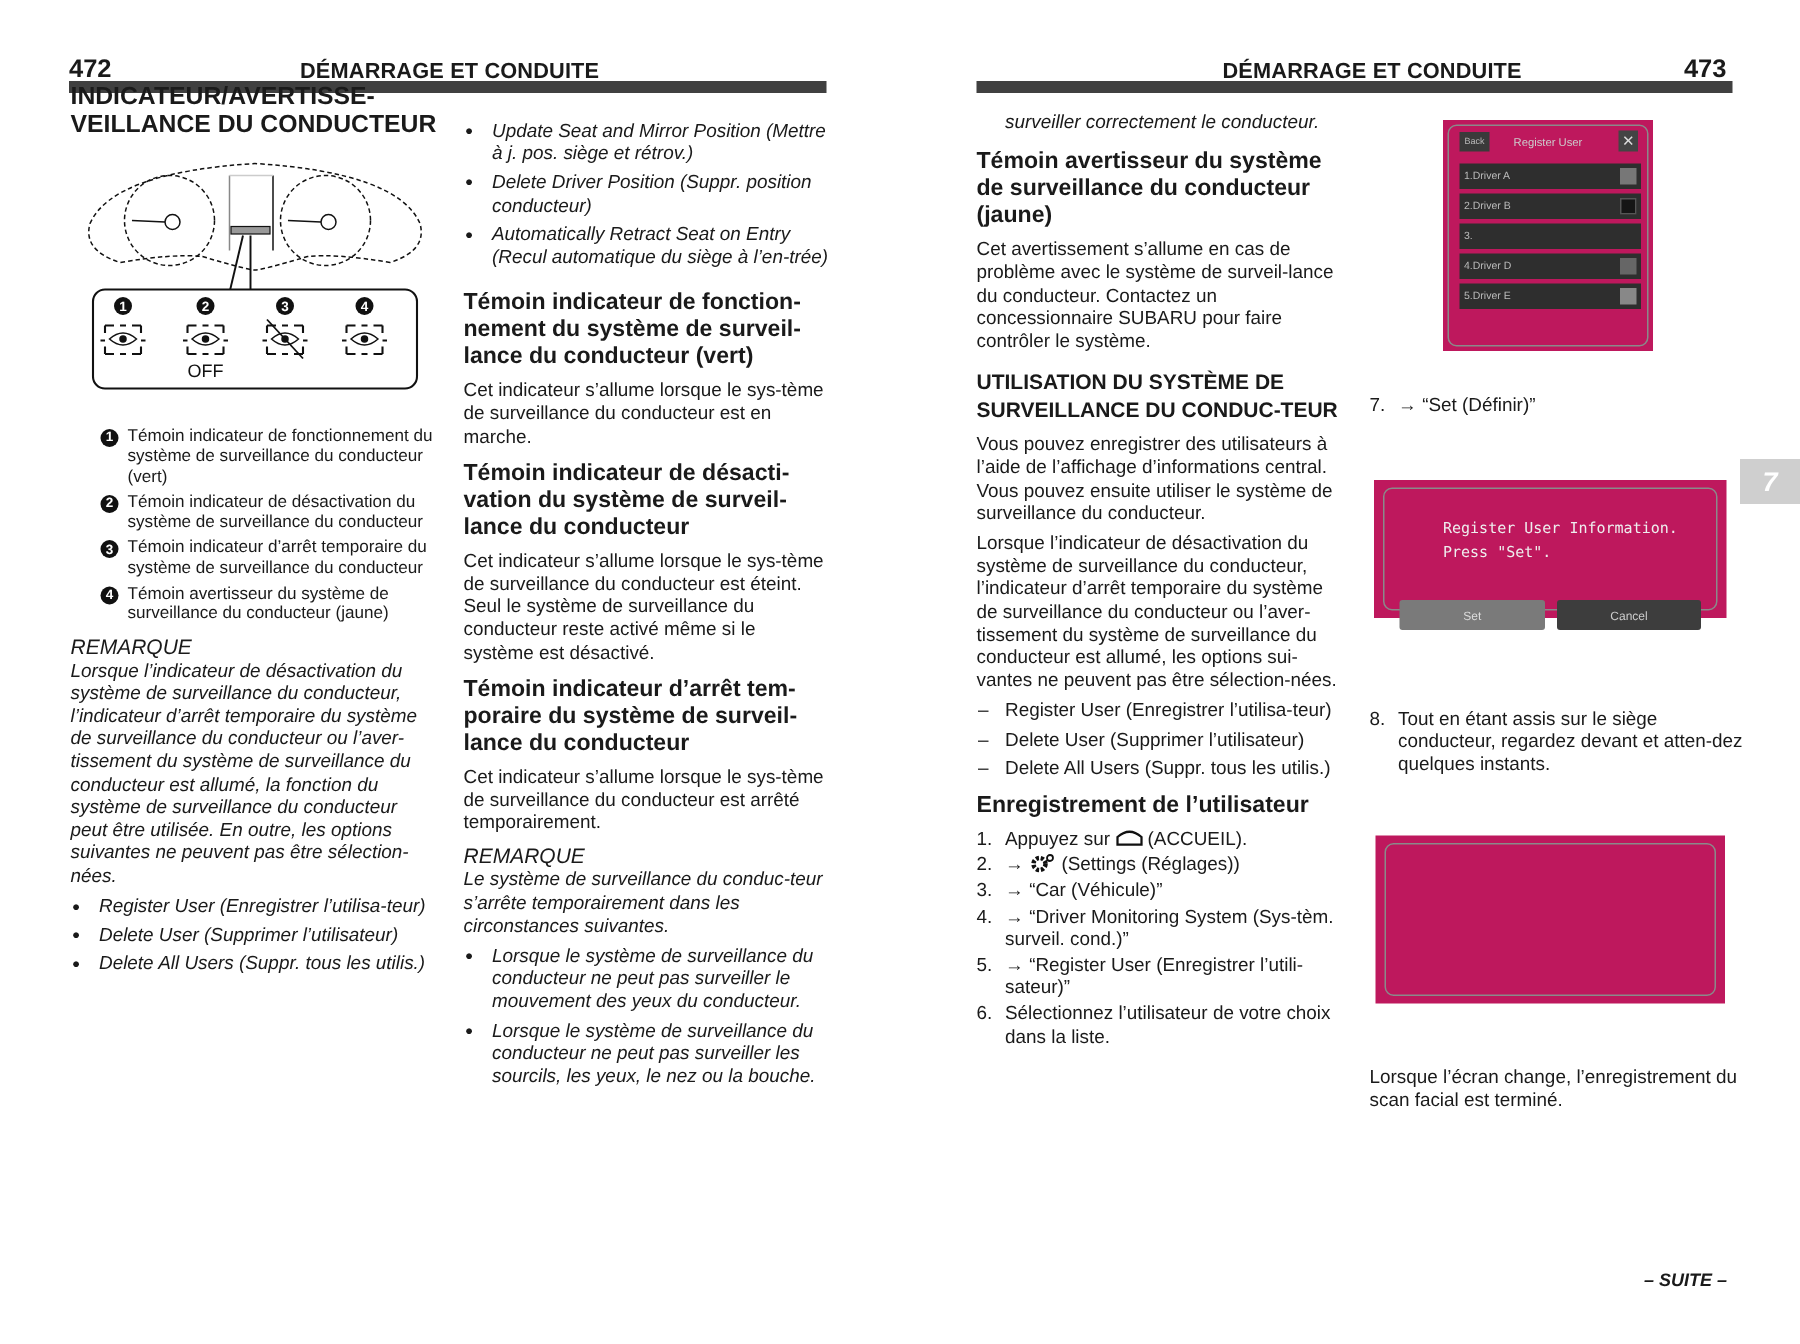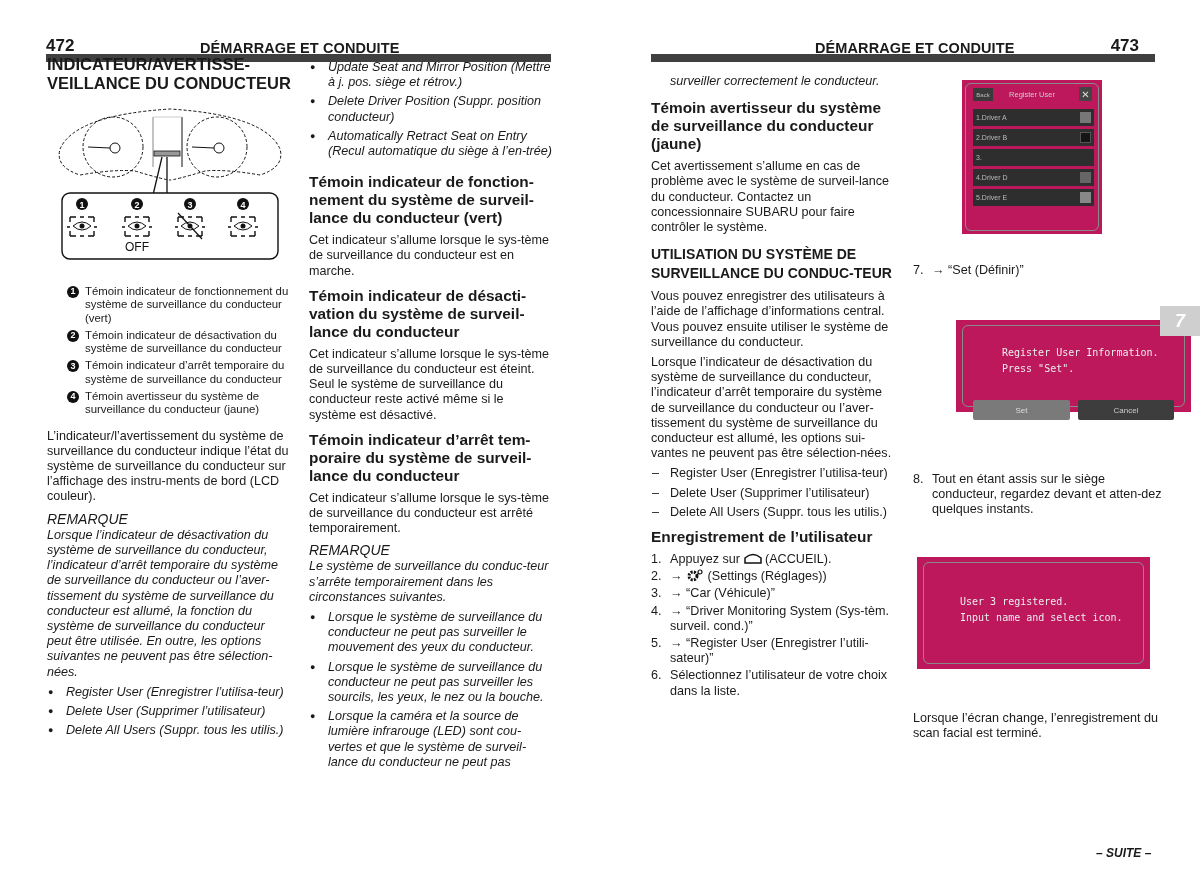--- a/index.html
+++ b/index.html
@@ -4,21 +4,21 @@
 <style>
   * { box-sizing: border-box; margin: 0; padding: 0; }
   html, body { width: 1200px; height: 896px; background: #fff; overflow: hidden; }
   body { font-family: "Liberation Sans", sans-serif; color: #1a1a1a; position: relative; }
 
   .page-header { position: absolute; top: 38px; height: 24px; border-bottom: 8px solid #404040; }
   .page-header.left { left: 46px; width: 505px; }
   .page-header.right { left: 651px; width: 504px; }
   .page-num { position: absolute; top: -2px; font-size: 17px; font-weight: bold; }
   .page-header.left .page-num { left: 0; }
-  .page-header.right .page-num { right: 16px; }
+  .page-header.right .page-num { right: 4px; }
   .chapter { position: absolute; top: 2px; font-size: 14.5px; font-weight: bold; letter-spacing: 0.1px; }
   .page-header.left .chapter { left: 154px; }
   .page-header.right .chapter { left: 164px; }
 
   .col { position: absolute; font-size: 12.6px; line-height: 15.2px; }
   .col p { margin-bottom: 5px; }
   .h-big { font-size: 16.5px; font-weight: bold; line-height: 19px; margin-bottom: 10px; }
   .h-sub { font-size: 15.4px; font-weight: bold; line-height: 18px; margin: 8px 0 6px 0; }
   .remark-title { font-style: italic; font-size: 14px; margin-top: 6px; line-height: 17px; }
   .italic { font-style: italic; }
@@ -117,48 +117,46 @@
     <div class="legend-item">
         <span class="num-circle">3</span>
         <span>Témoin indicateur d’arrêt temporaire du système de surveillance du conducteur</span>
       </div>
     <div class="legend-item">
         <span class="num-circle">4</span>
         <span>Témoin avertisseur du système de surveillance du conducteur (jaune)</span>
       </div>
   </div>
 
-  <p style="margin-top:12px;">L’indicateur/l’avertissement du système de surveillance du conducteur indique l’état du système de surveillance du conducteur sur l’affichage des instru-ments de bord (LCD couleur).</p>
   <div class="remark-title">REMARQUE</div>
   <p class="italic">Lorsque l’indicateur de désactivation du système de surveillance du conducteur, l’indicateur d’arrêt temporaire du système de surveillance du conducteur ou l’aver-tissement du système de surveillance du conducteur est allumé, la fonction du système de surveillance du conducteur peut être utilisée. En outre, les options suivantes ne peuvent pas être sélection-nées.</p>
   <ul class="bullets italic">
     <li>Register User (Enregistrer l’utilisa-teur)</li>
     <li>Delete User (Supprimer l’utilisateur)</li>
     <li>Delete All Users (Suppr. tous les utilis.)</li>
   </ul>
 </div>
 
-<div class="col" style="left:309px; top:60px; width:244px;">
+<div class="col" style="left:309px; top:80px; width:244px;">
   <ul class="bullets italic">
     <li>Update Seat and Mirror Position (Mettre à j. pos. siège et rétrov.)</li>
     <li>Delete Driver Position (Suppr. position conducteur)</li>
     <li>Automatically Retract Seat on Entry (Recul automatique du siège à l’en-trée)</li>
   </ul>
   <div class="h-sub" style="margin-top:14px;">Témoin indicateur de fonction-nement du système de surveil-lance du conducteur (vert)</div>
   <p>Cet indicateur s’allume lorsque le sys-tème de surveillance du conducteur est en marche.</p>
   <div class="h-sub">Témoin indicateur de désacti-vation du système de surveil-lance du conducteur</div>
   <p>Cet indicateur s’allume lorsque le sys-tème de surveillance du conducteur est éteint. Seul le système de surveillance du conducteur reste activé même si le système est désactivé.</p>
   <div class="h-sub">Témoin indicateur d’arrêt tem-poraire du système de surveil-lance du conducteur</div>
   <p>Cet indicateur s’allume lorsque le sys-tème de surveillance du conducteur est arrêté temporairement.</p>
   <div class="remark-title">REMARQUE</div>
   <p class="italic">Le système de surveillance du conduc-teur s’arrête temporairement dans les circonstances suivantes.</p>
   <ul class="bullets italic">
     <li>Lorsque le système de surveillance du conducteur ne peut pas surveiller le mouvement des yeux du conducteur.</li>
     <li>Lorsque le système de surveillance du conducteur ne peut pas surveiller les sourcils, les yeux, le nez ou la bouche.</li>
-    <li>Lorsque la caméra et la source de lumière infrarouge (LED) sont cou-vertes et que le système de surveil-lance du conducteur ne peut pas</li>
   </ul>
 </div>
 
 <div class="page-header right">
   <span class="chapter">DÉMARRAGE ET CONDUITE</span>
   <span class="page-num">473</span>
 </div>
 
 <div class="col" style="left:651px; top:74px; width:245px;">
   <p class="italic" style="padding-left:19px;">surveiller correctement le conducteur.</p>
@@ -220,21 +218,21 @@
       </div>
   </div>
 </div>
 
 <div class="col" style="left:913px; top:263px; width:250px;">
   <ol class="steps">
       <li><span class="num">7.</span><span>→ “Set (Définir)”</span></li>
     </ol>
 </div>
 
-<div class="screen" style="left:956px; top:320px; width:235px; height:92px;padding-left:28px;">
+<div class="screen" style="left:916px; top:320px; width:235px; height:92px;padding-left:28px;">
   <div class="screen-inner" style="left:6px; top:5px; right:6px; bottom:5px;"></div>
   <div class="mono" style="position:absolute; left:46px; top:25px; color:#eee; font-size:10px; line-height:16px;">
     <div>Register User Information.</div>
     <div>Press "Set".</div>
   </div>
   <div style="position:absolute; left:17px; top:80px; width:97px; height:20px; background:#7a7a7a; color:#ddd; font-size:8px; display:flex; align-items:center; justify-content:center; border-radius:2px;">
       <span>Set</span>
     </div>
   <div style="position:absolute; left:122px; top:80px; width:96px; height:20px; background:#3d3d3d; color:#ccc; font-size:8px; display:flex; align-items:center; justify-content:center; border-radius:2px;">
       <span>Cancel</span>
@@ -242,24 +240,20 @@
 </div>
 
 <div class="col" style="left:913px; top:472px; width:250px;">
   <ol class="steps">
       <li><span class="num">8.</span><span>Tout en étant assis sur le siège conducteur, regardez devant et atten-dez quelques instants.</span></li>
     </ol>
 </div>
 
 <div class="screen" style="left:917px; top:557px; width:233px; height:112px;">
   <div class="screen-inner" style="left:6px; top:5px; right:6px; bottom:5px;"></div>
-  <div class="mono" style="position:absolute; left:43px; top:37px; color:#eee; font-size:10px; line-height:16px;">
-    <div>User 3 registered.</div>
-    <div>Input name and select icon.</div>
-  </div>
 </div>
 
 <div class="col" style="left:913px; top:711px; width:250px;">
   <p>Lorsque l’écran change, l’enregistrement du scan facial est terminé.</p>
 </div>
 
 <div class="side-tab">7</div>
 <div class="suite">– SUITE –</div>
 
 </body></html>

